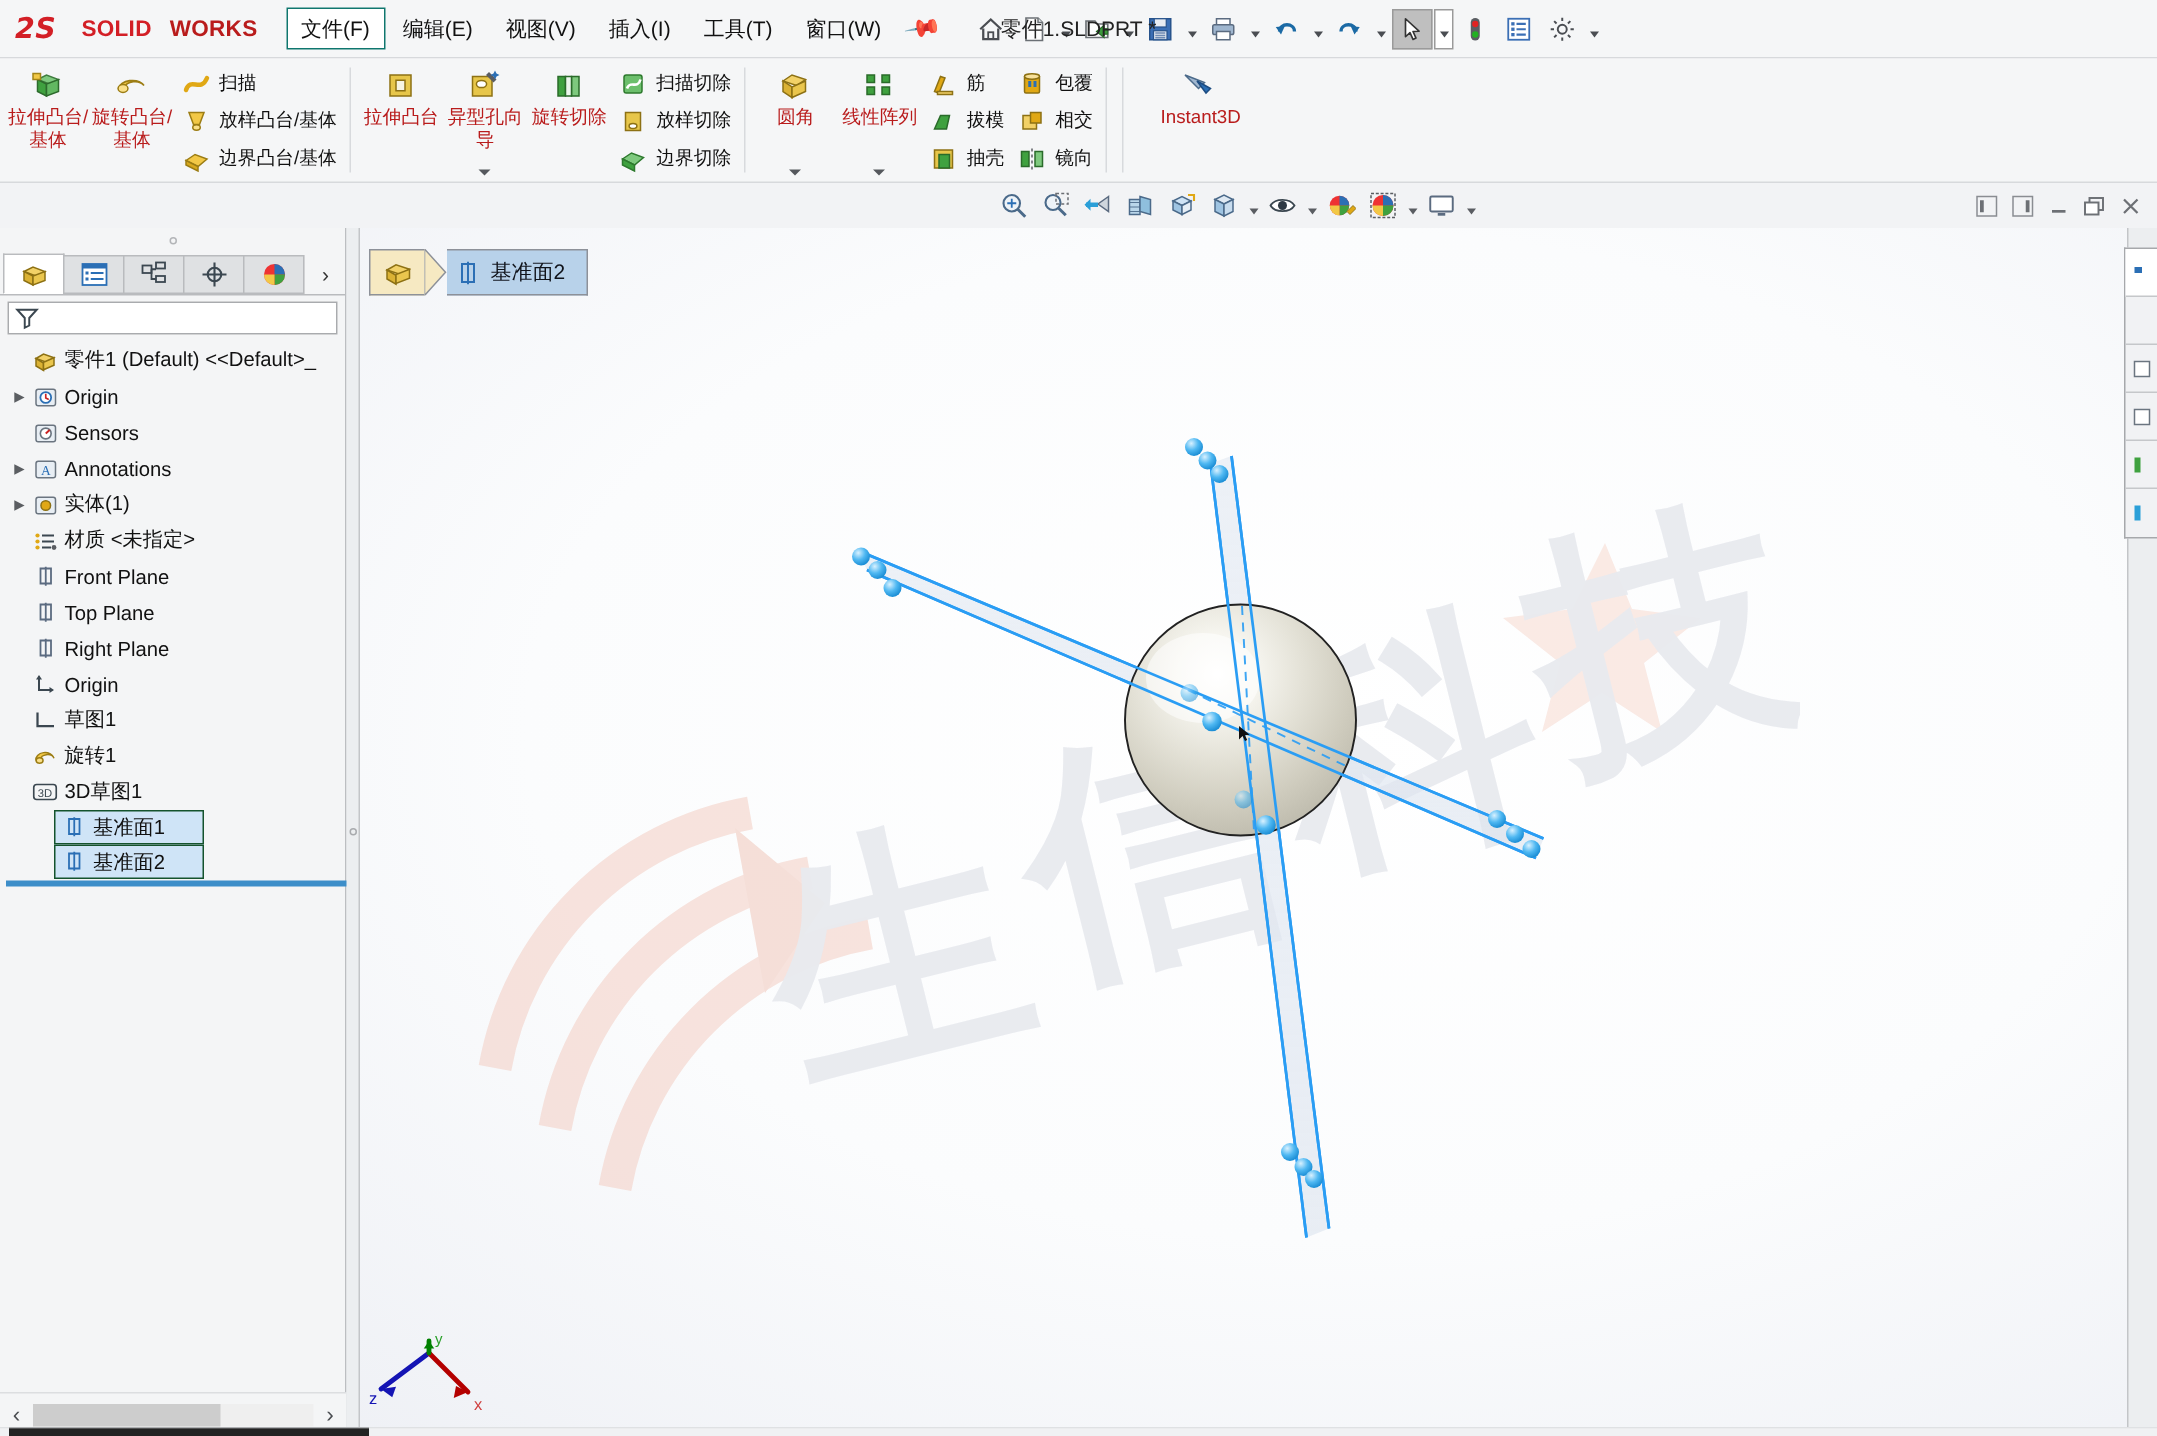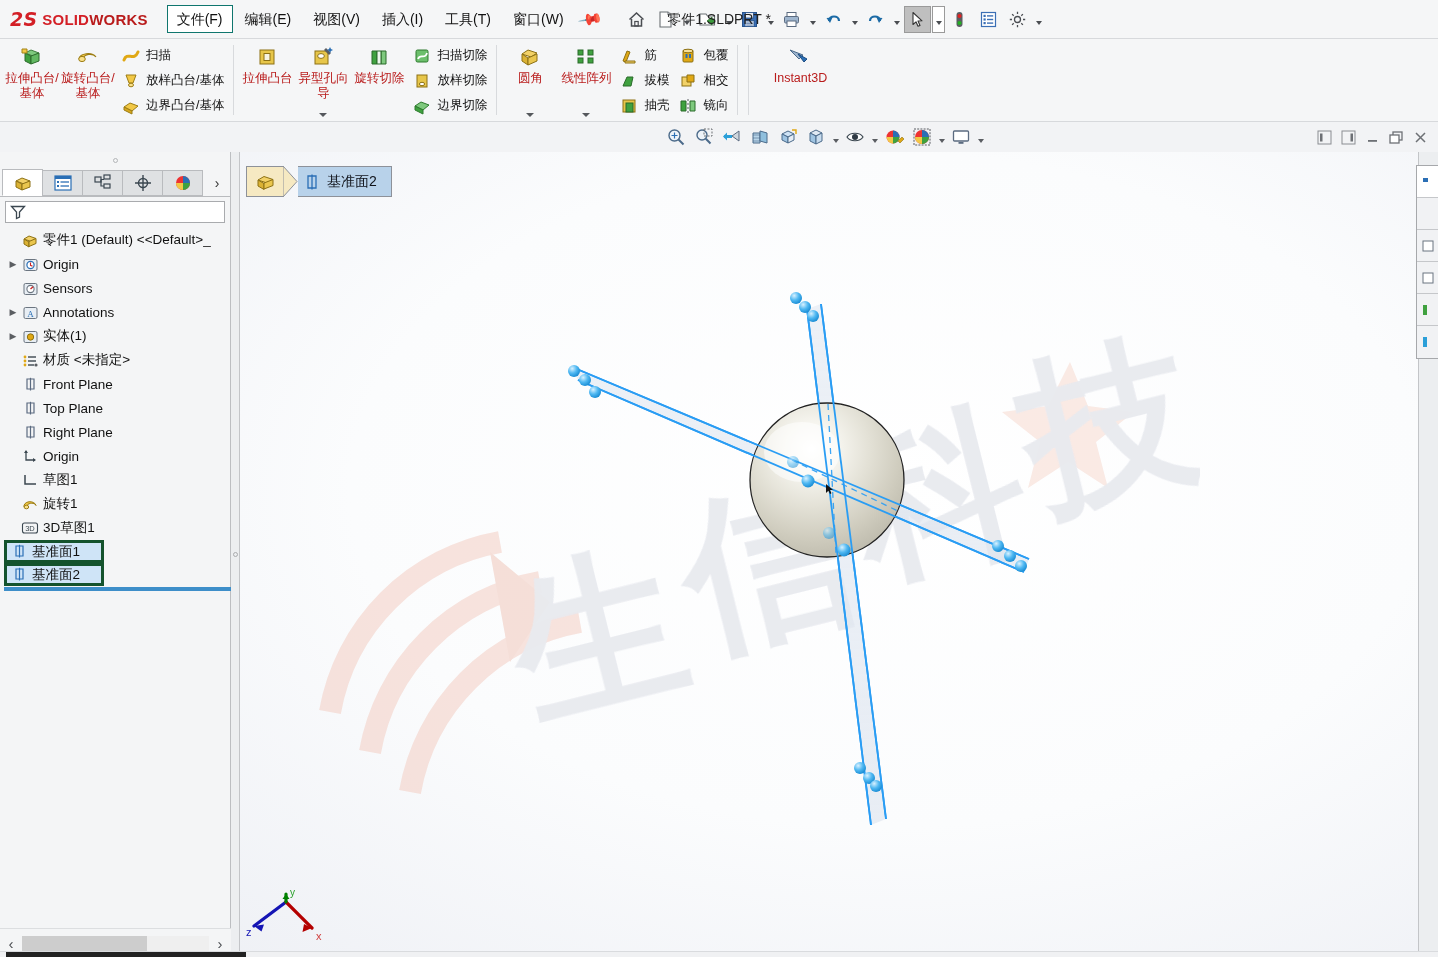--- a/index.html
+++ b/index.html
@@ -17,21 +17,21 @@
   
   .menubar {
     position: absolute; left: 0; top: 0; width: 1438px; height: 39px;
     background: #f5f6f7;
     border-bottom: 1px solid #d7d9dc;
     display: flex; align-items: center;
   }
   .sw-logo {
     display: flex; align-items: center;
     margin-left: 10px; margin-right: 18px;
-    font-weight: bold; letter-spacing: .2px;
+    font-weight: bold; letter-spacing: .2px; gap: 12px;
   }
   .sw-logo .ds {
     color: #d31f26; font-size: 19px; font-style: italic;
     font-weight: bold; margin-right: 5px; font-family: "DejaVu Sans", sans-serif;
   }
   .sw-logo .solid { color: #d31f26; font-size: 15px; font-weight: bold; }
   .sw-logo .works { color: #b91c1c; font-size: 15px; font-weight: bold; }
 
   .menu-items { display: flex; align-items: center; height: 100%; }
   .menu-item {
@@ -161,22 +161,22 @@
     cursor: default; padding-left: 2px;
   }
   .tnode .arrow {
     width: 14px; display: flex; align-items: center; justify-content: center;
     color: #5b5e62; font-size: 9px;
   }
   .tnode .tico { width: 21px; display: flex; align-items: center; justify-content: center; }
   .tnode .tlabel { margin-left: 2px; }
   .tnode.indent { padding-left: 16px; }
   .tnode.sel-box {
-    background: #cfe4f7; border: 3px solid #14532d; width: 100px; height: 23px;
-    margin-left: 0; padding-left: 2px;
+    background: #cfe4f7; border: 1px solid #14532d; width: 100px; height: 23px;
+    margin-left: 32px; padding-left: 2px;
   }
   .tree-hl { height: 4px; background: #3d8ec9; margin-top: 1px; width: 231px; }
 
   .lp-hscroll {
     position: absolute; left: 0; bottom: 0; width: 231px; height: 29px;
     background: #f4f5f6; border-top: 1px solid #dcdee0;
     display: flex; align-items: center;
   }
   .lp-hscroll .arrowbtn { width: 22px; text-align: center; color: #4a4d51; font-size: 15px; }
   .lp-hscroll .track { flex: 1; height: 15px; background: #efefef; position: relative; }

